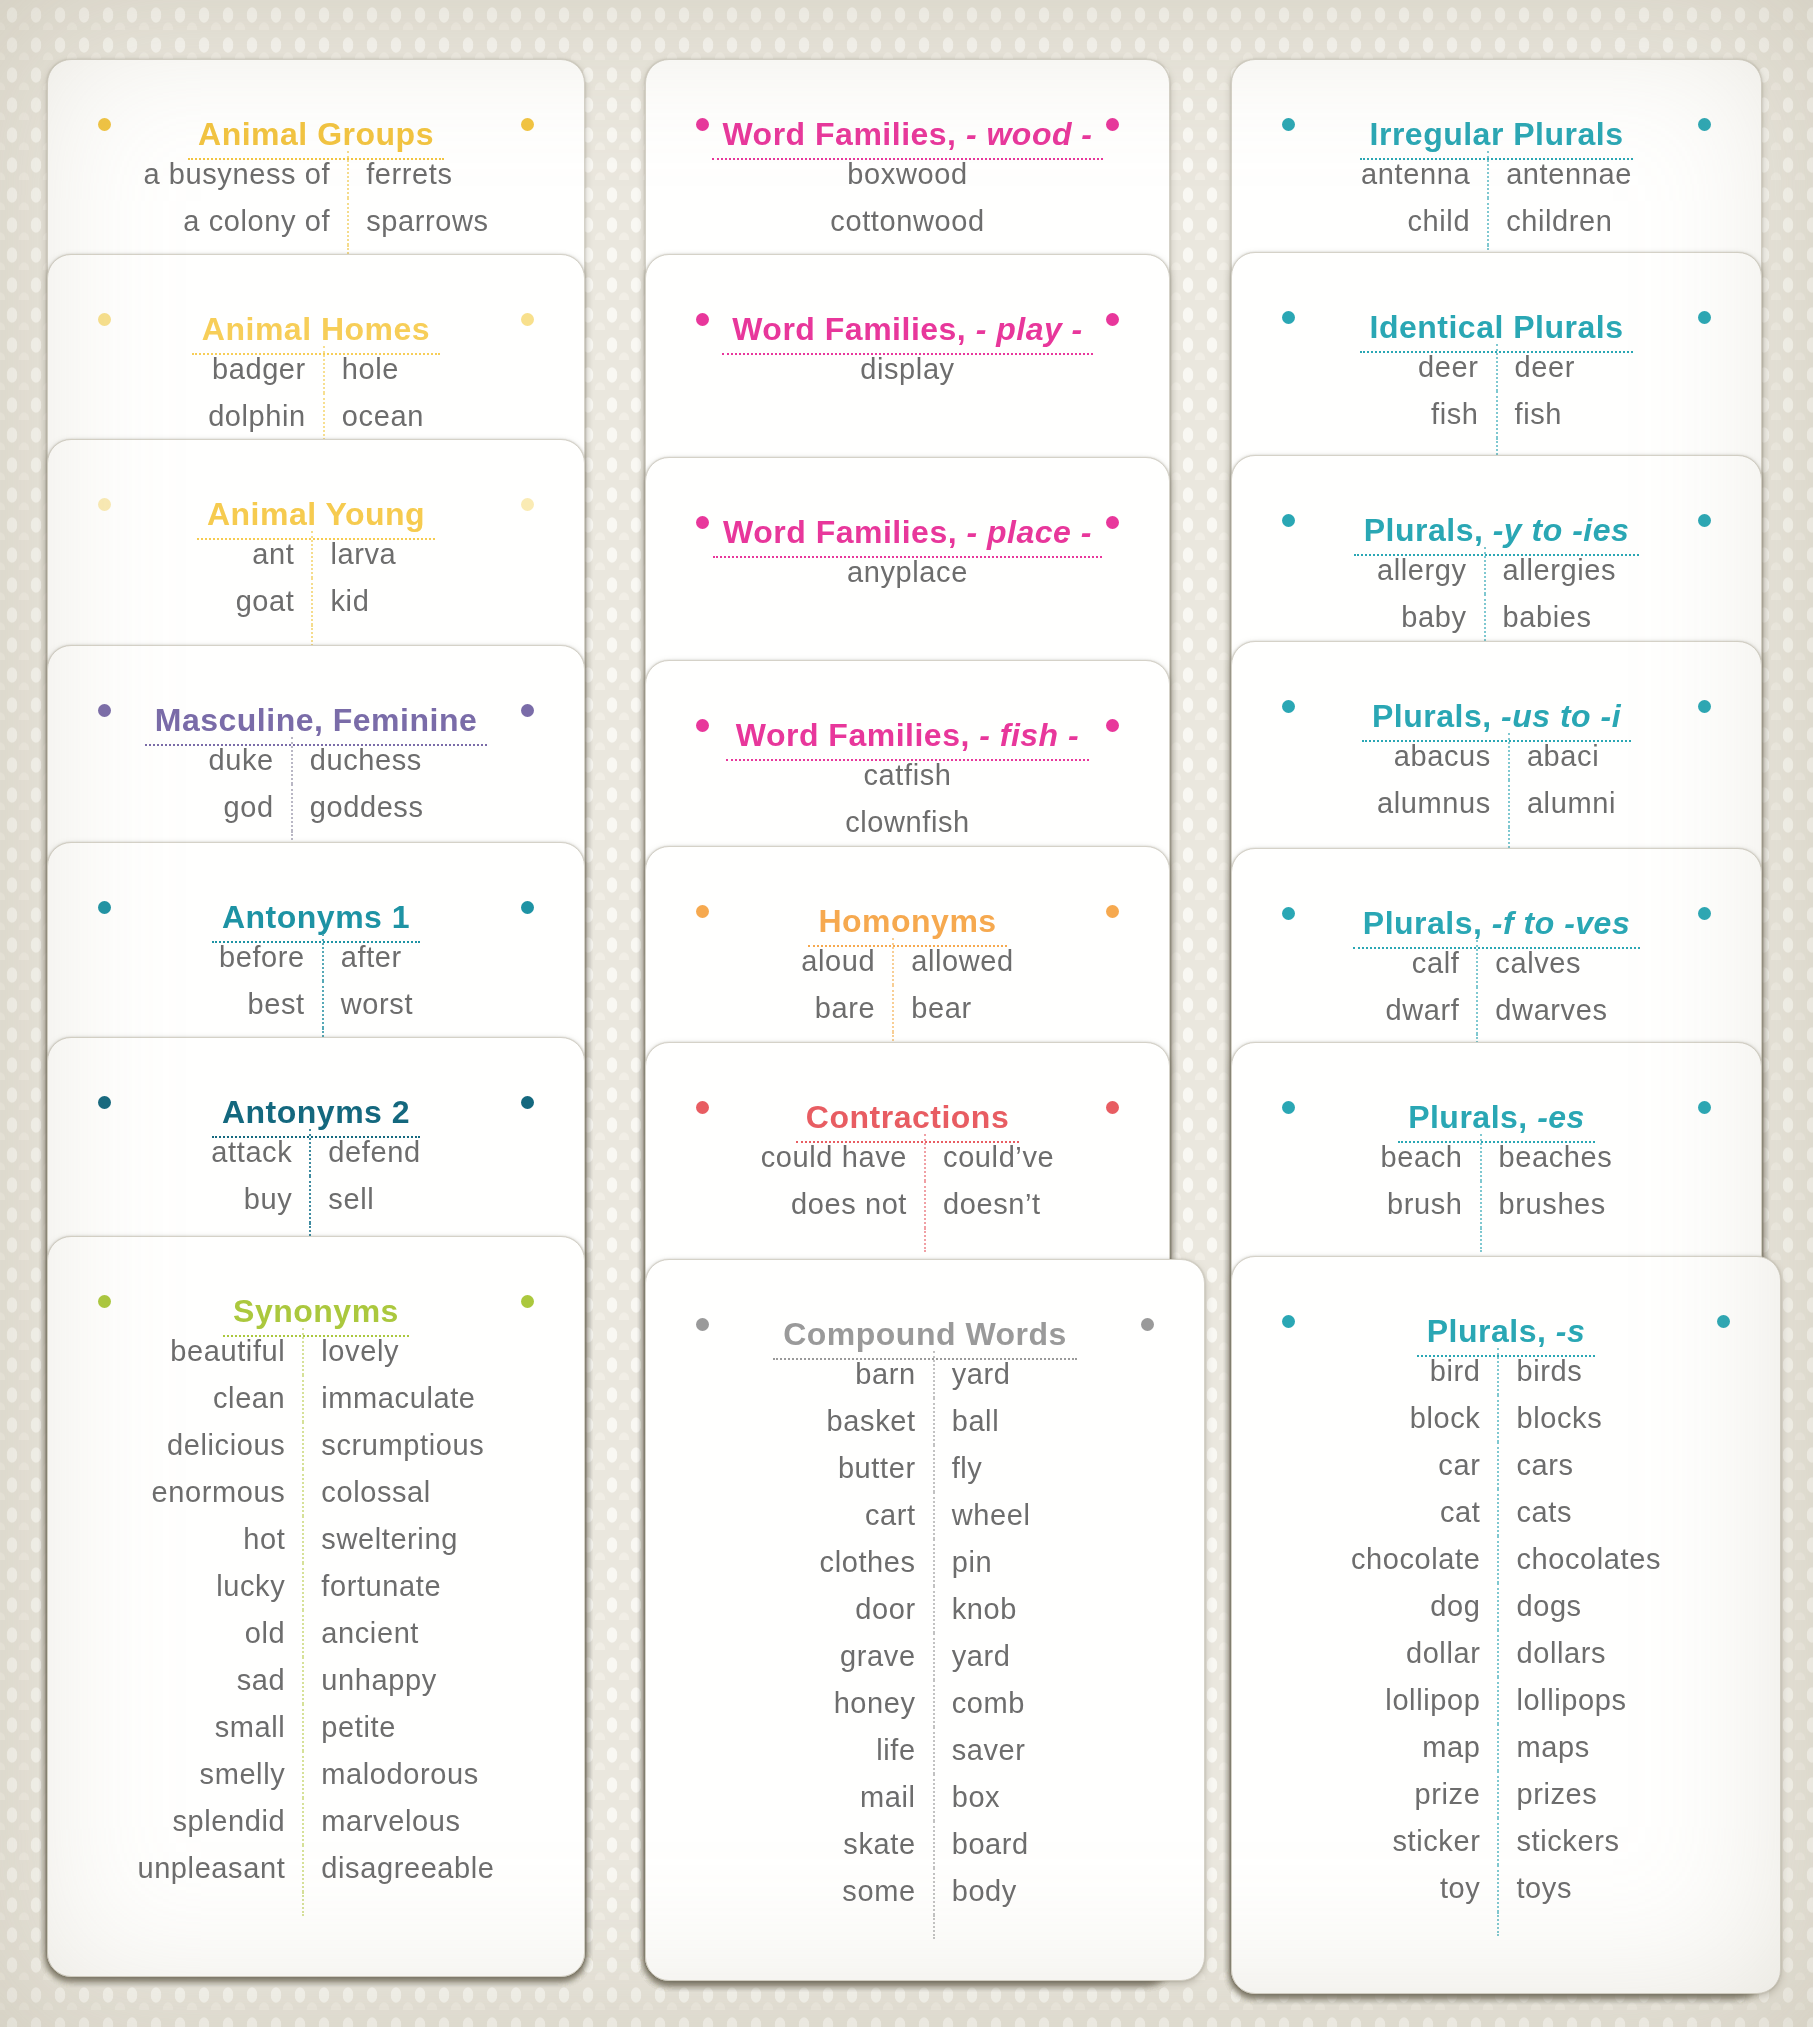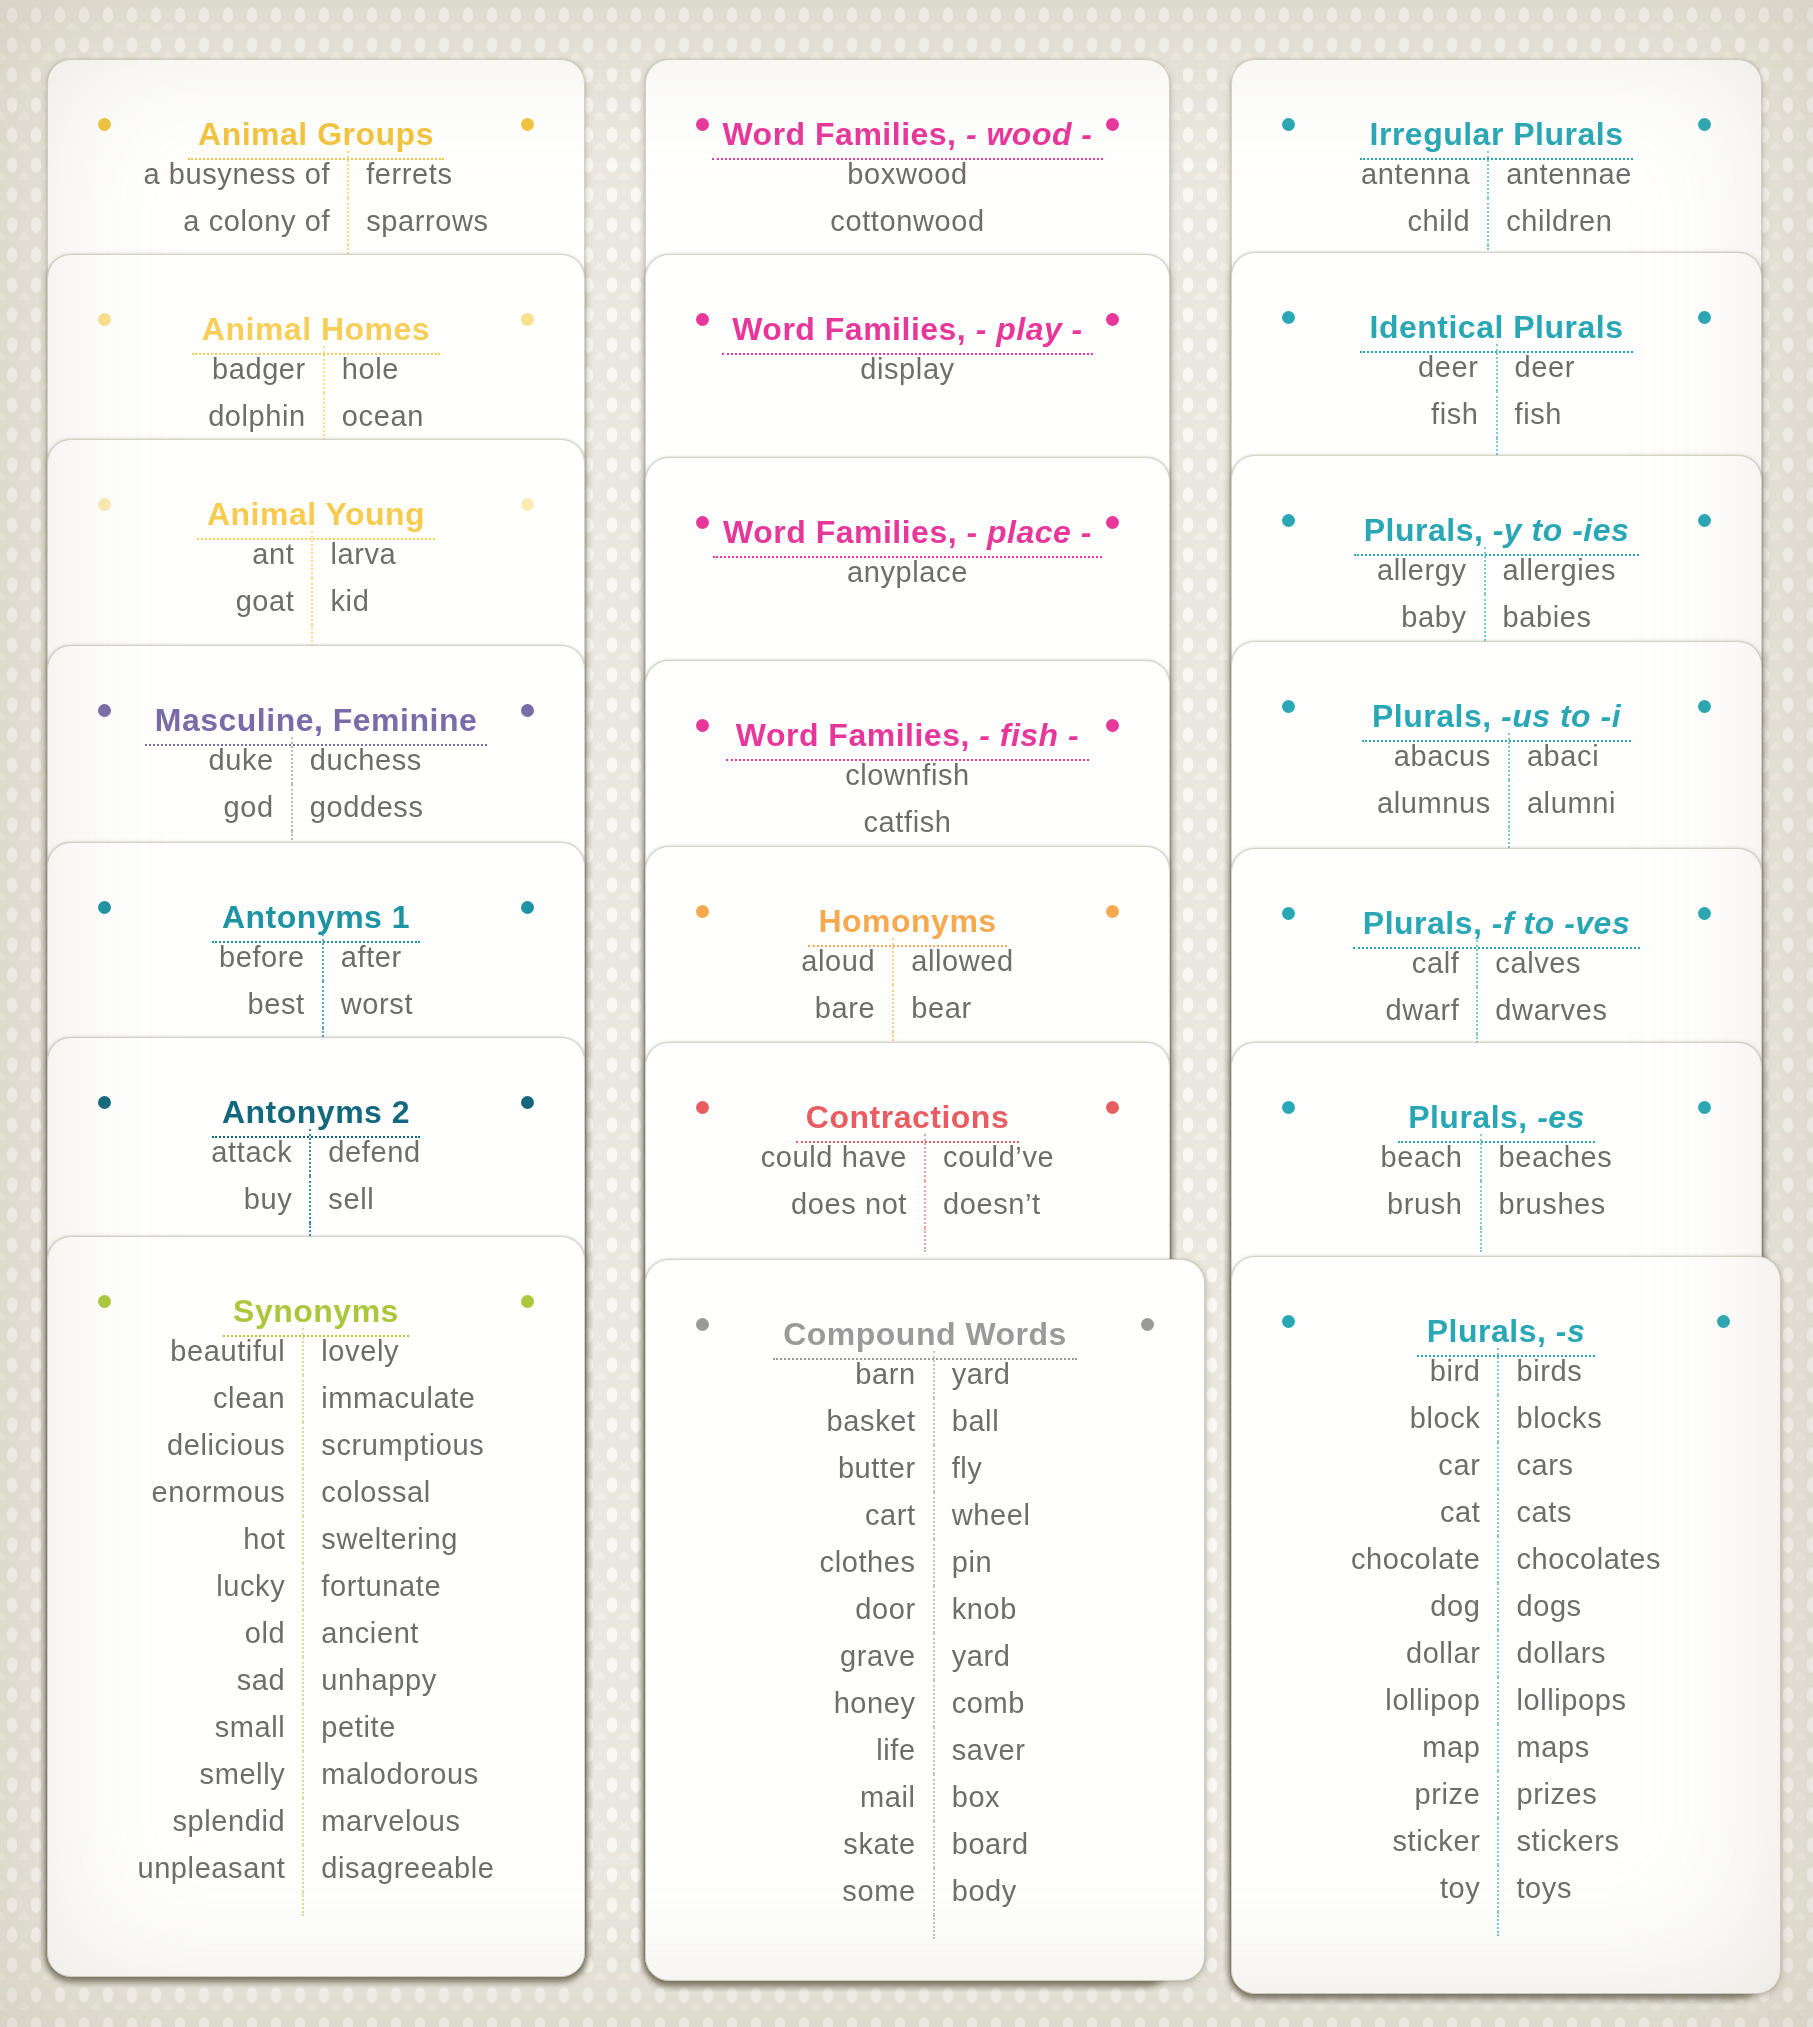--- a/index.html
+++ b/index.html
@@ -207,22 +207,22 @@
     <h2 class="card-head"><span class="title-underline"><span class="t-main">Word Families,</span><span class="t-italic"> - place -</span></span></h2>
     <div class="rows">
           <div class="single">anyplace</div>
         </div>
   </section>
       <section class="card" style="top: 660px; height: 1319px; width: 523px; --accent: #E8379B; --dot: #E8379B; --div: #E8379B;">
     <span class="dot dot-left"></span>
     <span class="dot dot-right"></span>
     <h2 class="card-head"><span class="title-underline"><span class="t-main">Word Families,</span><span class="t-italic"> - fish -</span></span></h2>
     <div class="rows">
+          <div class="single">catfish</div>
           <div class="single">clownfish</div>
-          <div class="single">catfish</div>
         </div>
   </section>
       <section class="card" style="top: 846px; height: 1133px; width: 523px; --accent: #F6A94F; --dot: #F6A94F; --div: #F8CE94;">
     <span class="dot dot-left"></span>
     <span class="dot dot-right"></span>
     <h2 class="card-head"><span class="title-underline"><span class="t-main">Homonyms</span><span class="t-italic"></span></span></h2>
     <div class="rows">
           <div class="pairs">
             <span class="lcell">aloud</span>
             <span class="rcell">allowed</span>

